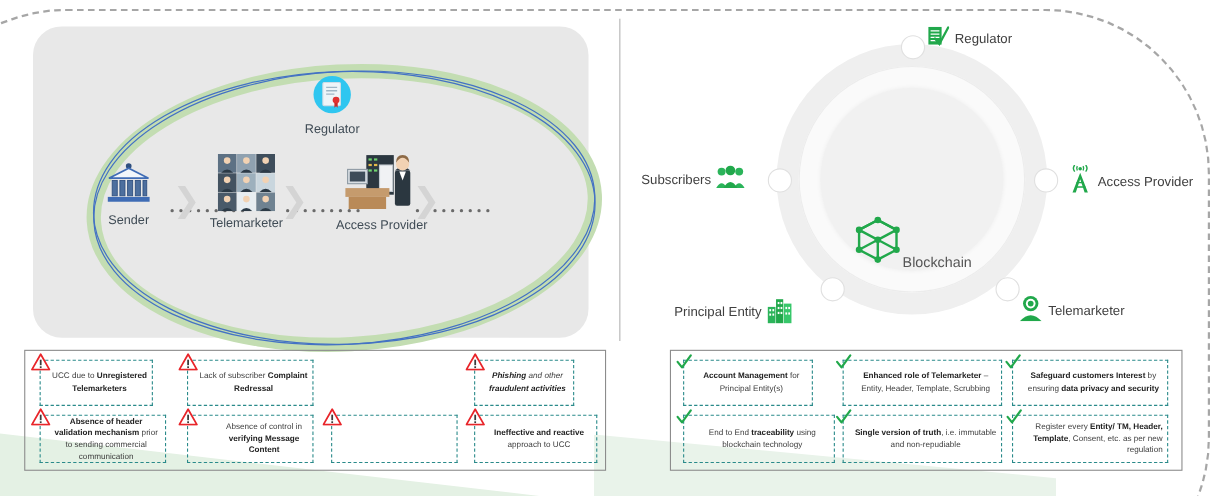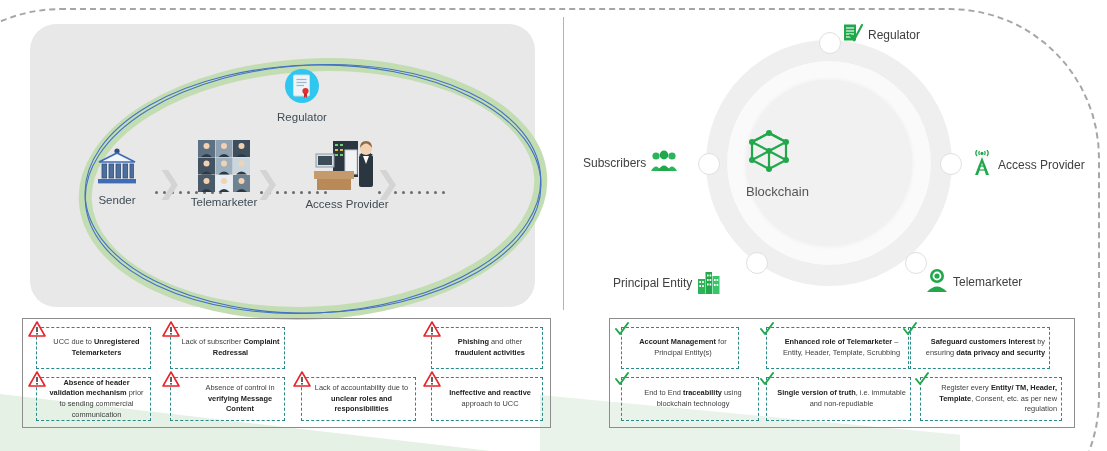--- a/index.html
+++ b/index.html
@@ -43,22 +43,22 @@
   
   .ico{display:inline-block;position:relative;}
 
   
   .right-panel{position:absolute;left:563px;top:0px;width:544px;height:312px;}
   .bc-outer{position:absolute;left:143px;top:40px;width:246px;height:246px;border-radius:50%;
       background:#efefef;}
   .bc-mid{position:absolute;left:20px;top:20px;width:206px;height:206px;border-radius:50%;
       background:#fafafa;box-shadow:inset 0 0 0 1px #ececec;}
   .bc-inner{position:absolute;left:40px;top:40px;width:166px;height:166px;border-radius:50%;
-      background:#f1f1f1;box-shadow:0 0 5px rgba(0,0,0,.06);display:flex;flex-direction:column;
-      align-items:flex-start;justify-content:center;}
+      background:#f1f1f1;box-shadow:0 0 5px rgba(0,0,0,.06);display:flex;
+      align-items:flex-end;justify-content:center;}
   .bc-inner .bclabel{font-size:13px;color:#555;margin-top:6px;}
   .knob{position:absolute;width:20px;height:20px;border-radius:50%;background:#fff;
       border:1px solid #e0e0e0;}
   .rnode{position:absolute;display:flex;align-items:center;gap:5px;
          font-size:12px;color:#404040;white-space:nowrap;}
 
   
   .boxpanel{position:absolute;border:1px solid #8c8c8c;background:transparent;}
   .boxgrid{position:absolute;left:0;top:0;width:100%;height:100%;}
   .itembox{position:absolute;border:1.4px dashed #2a8a8a;box-sizing:border-box;
@@ -212,21 +212,21 @@
         </span>
         <div class="label">Access Provider</div>
       </div>
 
 
     </div>
   </div>
 
   <div class="boxpanel" style="left:22px;top:318px;width:527px;height:108px;">
     <div class="boxgrid">
-      <div class="itembox" style="left:13px;top:8px;width:115px;height:42px;">
+      <div class="itembox" style="left:13px;top:8px;width:103px;height:42px;">
         <span class="mark">
           <svg width="18" height="16" viewBox="0 0 18 16">
             <path d="M9 1 L17 15 L1 15 Z" fill="#ffffff" stroke="#e8252a" stroke-width="1.6" stroke-linejoin="round"></path>
             <rect x="8.2" y="6" width="1.6" height="5" fill="#3a3a3a"></rect>
             <rect x="8.2" y="12" width="1.6" height="1.6" fill="#3a3a3a"></rect>
           </svg>
         </span>
         <span class="txt"><span>UCC due to </span><b>Unregistered Telemarketers</b></span>
       </div>
 
@@ -235,21 +235,21 @@
           <svg width="18" height="16" viewBox="0 0 18 16">
               <path d="M9 1 L17 15 L1 15 Z" fill="#fff" stroke="#e8252a" stroke-width="1.6" stroke-linejoin="round"></path>
               <rect x="8.2" y="6" width="1.6" height="5" fill="#3a3a3a"></rect>
               <rect x="8.2" y="12" width="1.6" height="1.6" fill="#3a3a3a"></rect>
             </svg>
         </span>
         <span class="txt"><span>Lack of subscriber </span><b>Complaint Redressal</b></span>
       </div>
 
 
-      <div class="itembox" style="left:408px;top:8px;width:112px;height:42px;">
+      <div class="itembox" style="left:408px;top:8px;width:91px;height:42px;font-style:italic;">
         <span class="mark">
           <svg width="18" height="16" viewBox="0 0 18 16">
               <path d="M9 1 L17 15 L1 15 Z" fill="#fff" stroke="#e8252a" stroke-width="1.6" stroke-linejoin="round"></path>
               <rect x="8.2" y="6" width="1.6" height="5" fill="#3a3a3a"></rect>
               <rect x="8.2" y="12" width="1.6" height="1.6" fill="#3a3a3a"></rect>
             </svg>
         </span>
         <span class="txt"><b>Phishing</b><span> and other </span><b>fraudulent activities</b></span>
       </div>
 
@@ -276,21 +276,20 @@
       </div>
 
       <div class="itembox" style="left:278px;top:58px;width:115px;height:44px;">
         <span class="mark">
           <svg width="18" height="16" viewBox="0 0 18 16">
               <path d="M9 1 L17 15 L1 15 Z" fill="#fff" stroke="#e8252a" stroke-width="1.6" stroke-linejoin="round"></path>
               <rect x="8.2" y="6" width="1.6" height="5" fill="#3a3a3a"></rect>
               <rect x="8.2" y="12" width="1.6" height="1.6" fill="#3a3a3a"></rect>
             </svg>
         </span>
-        <span class="txt"><span>Lack of accountability due to </span><b>unclear roles and responsibilities</b></span>
       </div>
 
       <div class="itembox" style="left:408px;top:58px;width:112px;height:44px;">
         <span class="mark">
           <svg width="18" height="16" viewBox="0 0 18 16">
               <path d="M9 1 L17 15 L1 15 Z" fill="#fff" stroke="#e8252a" stroke-width="1.6" stroke-linejoin="round"></path>
               <rect x="8.2" y="6" width="1.6" height="5" fill="#3a3a3a"></rect>
               <rect x="8.2" y="12" width="1.6" height="1.6" fill="#3a3a3a"></rect>
             </svg>
         </span>
@@ -441,21 +440,21 @@
 
       <div class="itembox" style="left:156px;top:8px;width:145px;height:42px;">
         <span class="mark">
           <svg width="16" height="16" viewBox="0 0 16 16">
               <path d="M2 8 L6 13 L14 2" fill="none" stroke="#21a84b" stroke-width="2" stroke-linecap="round" stroke-linejoin="round"></path>
             </svg>
         </span>
         <span class="txt"><b>Enhanced role of Telemarketer</b><span> – Entity, Header, Template, Scrubbing</span></span>
       </div>
 
-      <div class="itembox" style="left:298px;top:8px;width:142px;height:42px;text-align:right;">
+      <div class="itembox" style="left:310px;top:8px;width:142px;height:42px;">
         <span class="mark">
           <svg width="16" height="16" viewBox="0 0 16 16">
               <path d="M2 8 L6 13 L14 2" fill="none" stroke="#21a84b" stroke-width="2" stroke-linecap="round" stroke-linejoin="round"></path>
             </svg>
         </span>
         <span class="txt"><b>Safeguard customers Interest</b><span> by ensuring </span><b>data privacy and security</b></span>
       </div>
 
       <div class="itembox" style="left:11px;top:58px;width:138px;height:44px;">
         <span class="mark">

